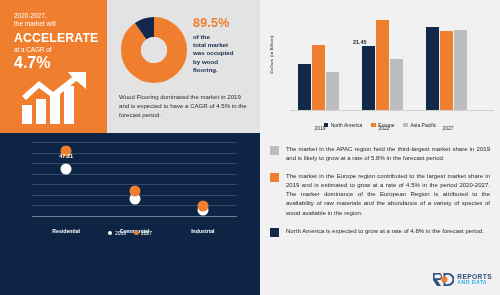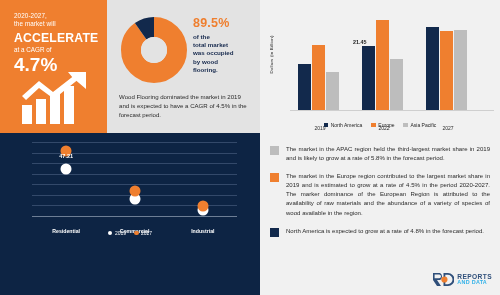--- a/index.html
+++ b/index.html
@@ -12,21 +12,21 @@
   #root { position: relative; width: 500px; height: 295px; background: #f1f1f1; }
 
   
   .panel-accelerate {
     position: absolute; left: 0; top: 0; width: 107px; height: 133px;
     background: #ef7f2f; color: #ffffff; padding: 12px 9px 0 14px;
   }
   .acc-line1 { font-size: 6.3px; line-height: 8.4px; letter-spacing: .1px; }
   .acc-big { font-size: 12.2px; font-weight: bold; letter-spacing: .2px; margin-top: 2px; text-align: right; }
   .acc-line3 { font-size: 6.3px; line-height: 8.4px; margin-top: 1px; }
-  .acc-pct { font-size: 19px; font-weight: bold; margin-top: 0px; }
+  .acc-pct { font-size: 16px; font-weight: bold; margin-top: 0px; }
   .growth-icon { position: absolute; left: 20px; bottom: 9px; width: 75px; height: 52px; }
 
   
   .panel-donut {
     position: absolute; left: 107px; top: 0; width: 153px; height: 133px;
     background: #e3e3e3; padding: 10px 0 0 10px;
   }
   .donut-wrap { position: absolute; left: 13px; top: 16px; width: 68px; height: 68px; }
   .donut-stat { position: absolute; left: 86px; top: 16px; width: 62px; }
   .donut-pct { color: #ef7f2f; font-size: 12.5px; font-weight: bold; letter-spacing: .2px; }

